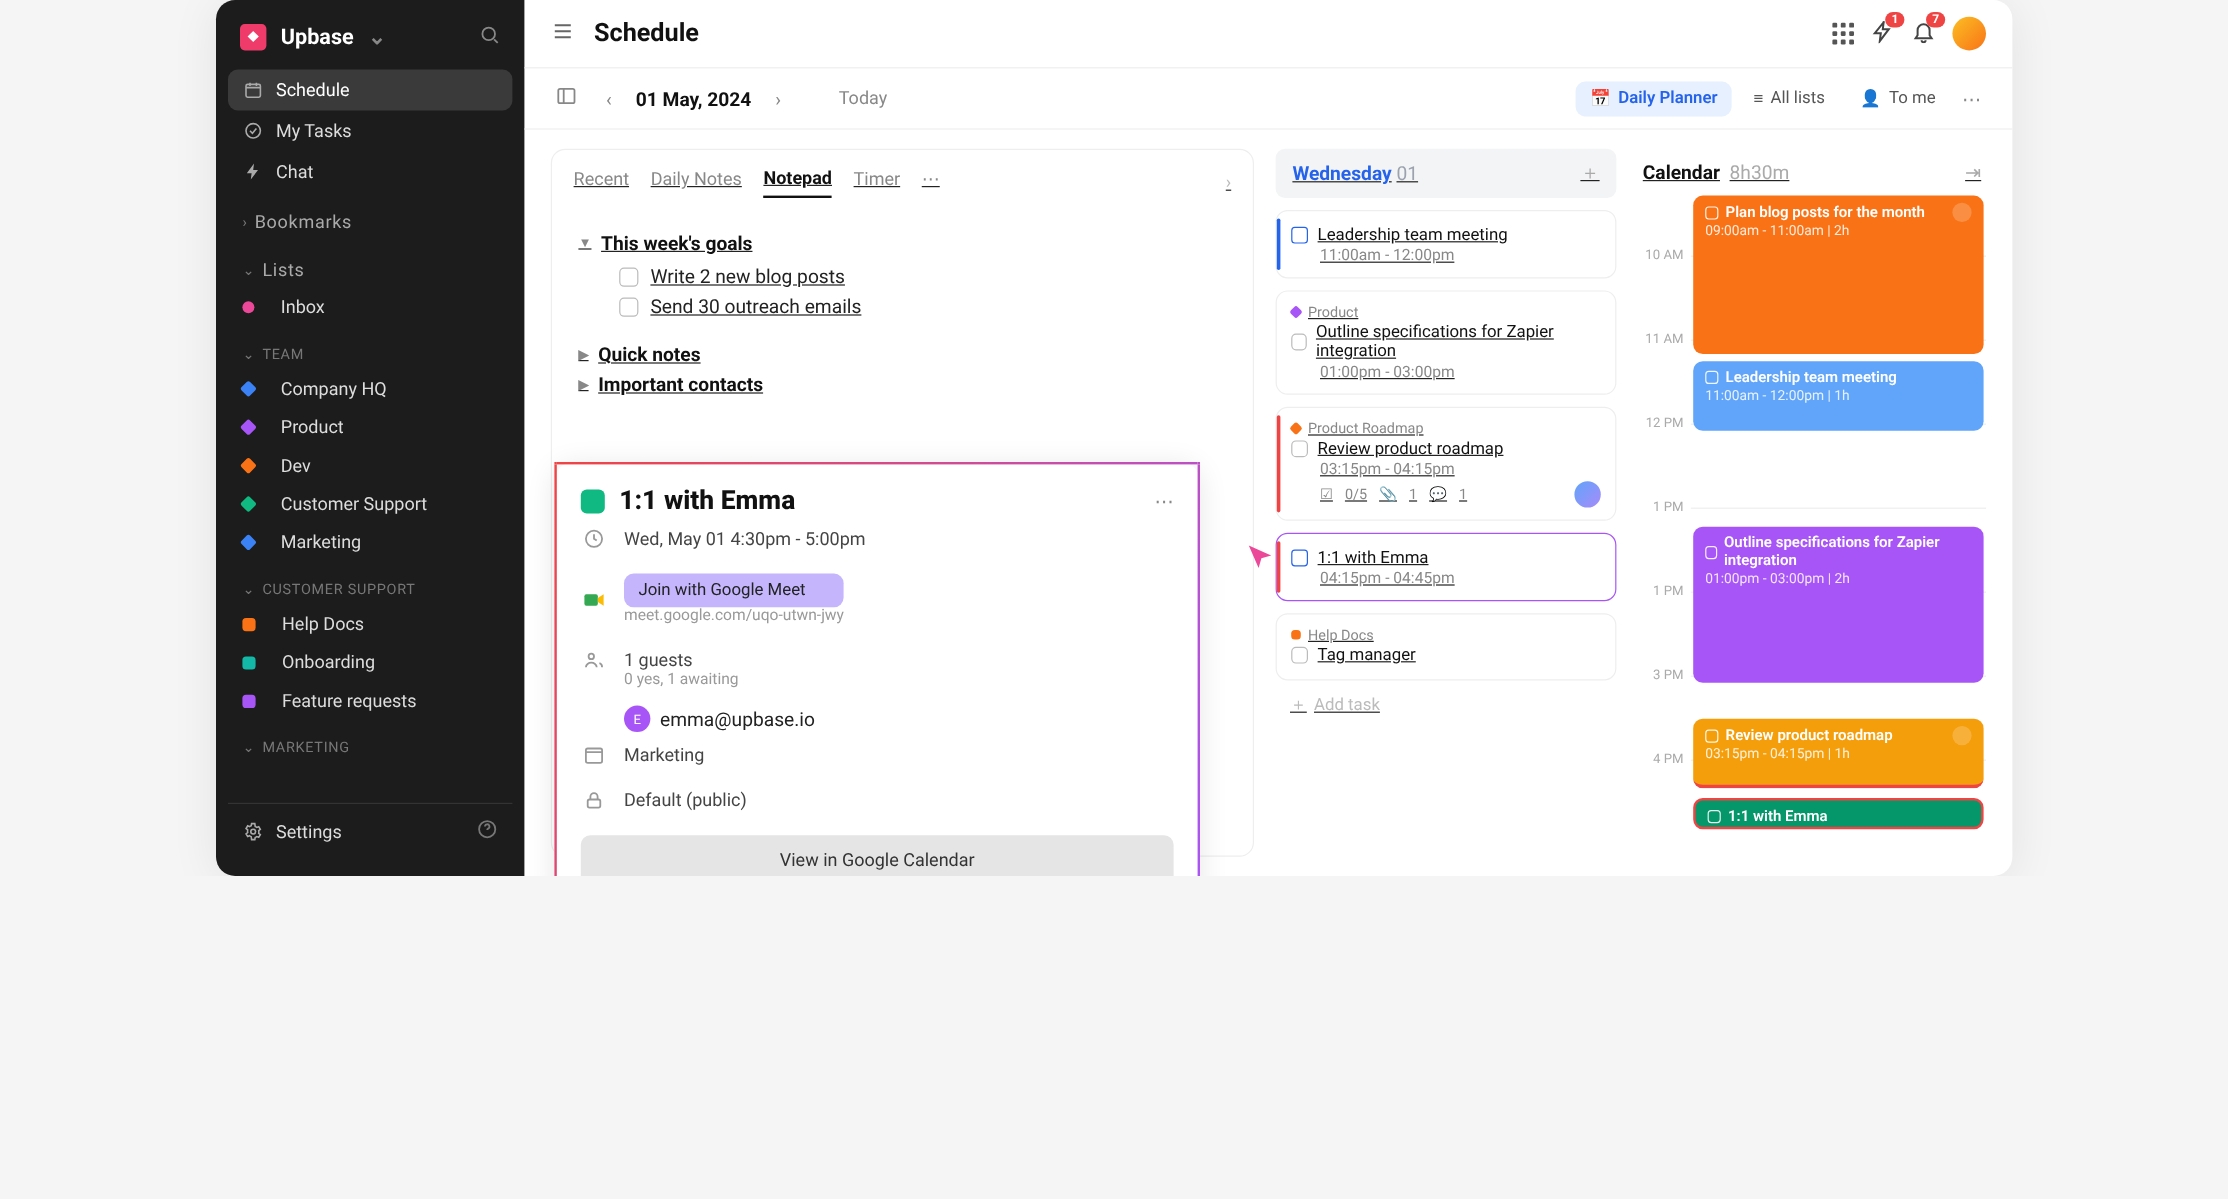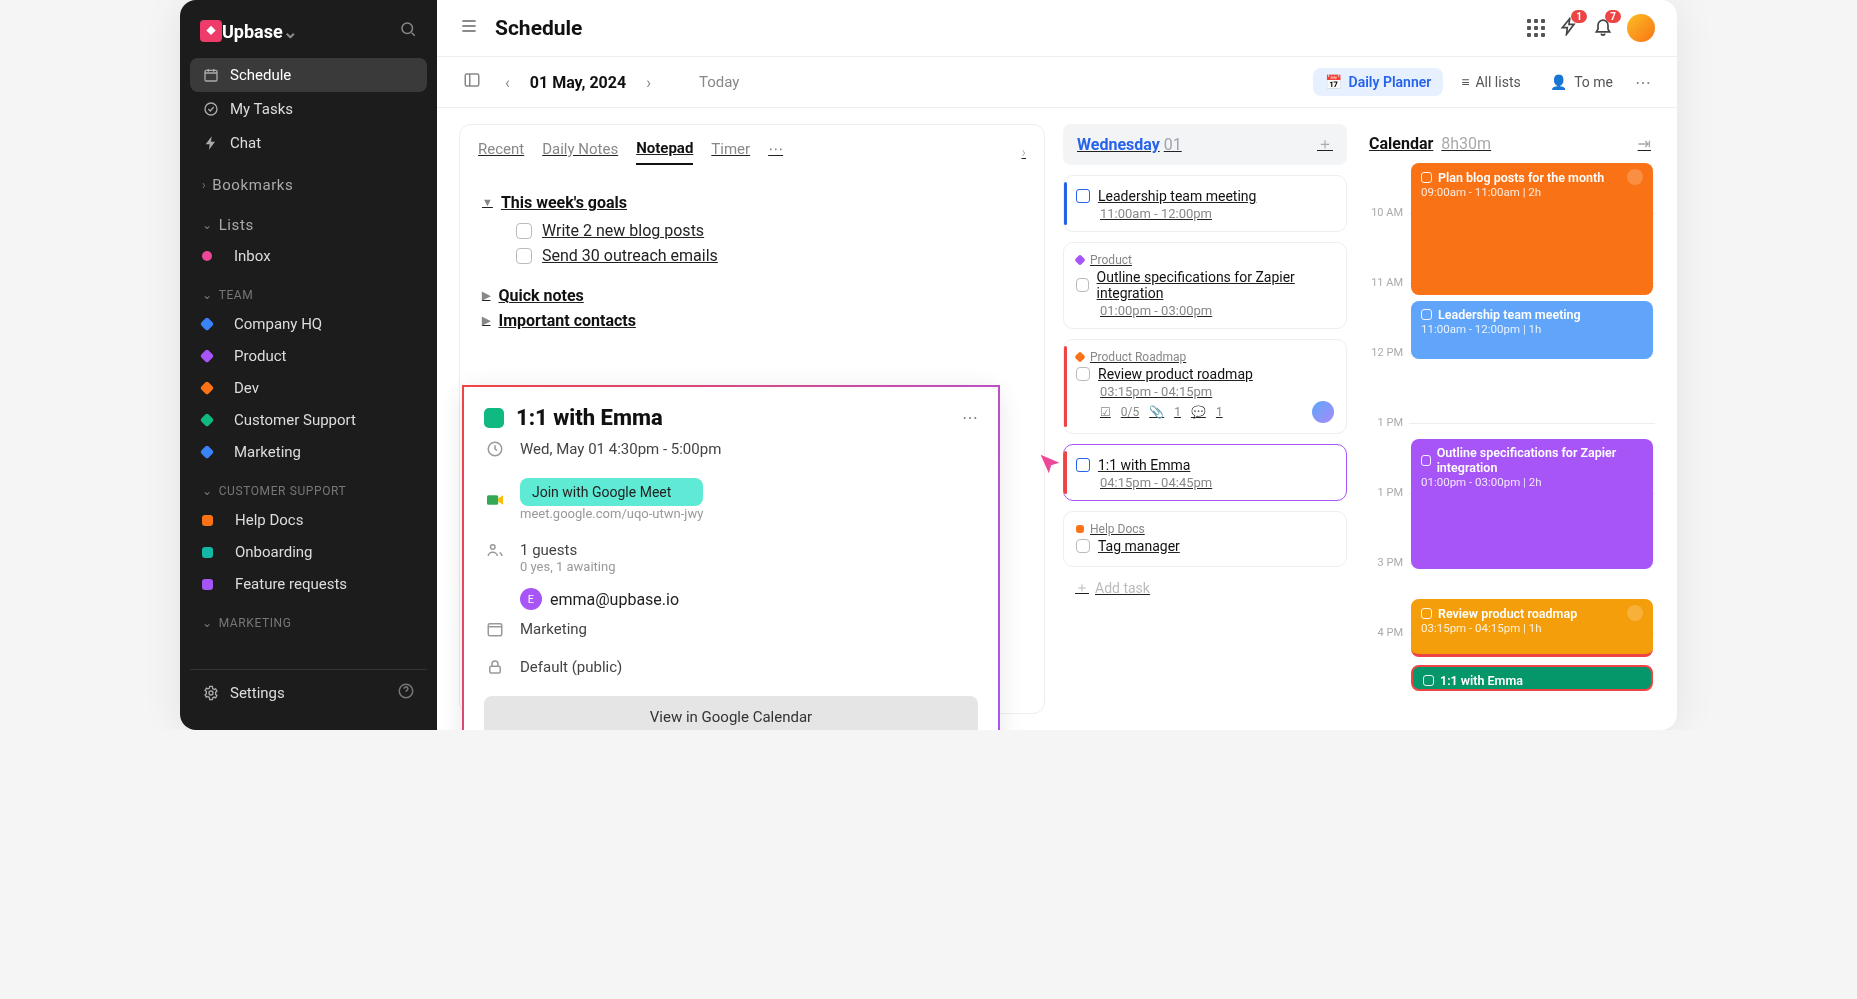--- a/index.html
+++ b/index.html
@@ -2,21 +2,21 @@
 <html><head>
 <meta charset="utf-8">
 <style>
 * { box-sizing: border-box; margin: 0; padding: 0; }
 body { font-family: -apple-system, BlinkMacSystemFont, "Segoe UI", Roboto, sans-serif; background: #f5f5f5; color: #222; }
 .app { display: flex; width: 1497px; height: 730px; margin: 0 auto; background: #fff; border-radius: 16px; overflow: visible; position: relative; box-shadow: 0 4px 40px rgba(0,0,0,0.08); }
 
 
 .sidebar { width: 268px; background: #1c1c1c; color: #ccc; display: flex; flex-direction: column; border-radius: 16px 0 0 16px; padding: 14px 10px; font-size: 15px; }
 .sb-top { display: flex; align-items: center; justify-content: space-between; padding: 6px 10px 16px; }
-.brand { display: flex; align-items: center; gap: 0; font-weight: 700; font-size: 18px; color: #fff; }
+.brand { display: flex; align-items: center; gap: 12px; font-weight: 700; font-size: 18px; color: #fff; }
 .brand-logo { width: 22px; height: 22px; background: #ef3b6a; border-radius: 4px; display: flex; align-items: center; justify-content: center; }
 .brand-logo svg { width: 14px; height: 14px; }
 .chev { color: #888; }
 .sb-search { color: #888; }
 .nav-item { display: flex; align-items: center; gap: 10px; padding: 8px 12px; border-radius: 8px; cursor: pointer; color: #ddd; }
 .nav-item.active { background: #3a3a3a; color: #fff; }
 .nav-ico { width: 18px; height: 18px; display: inline-flex; align-items: center; justify-content: center; color: #aaa; }
 .sb-section { padding: 16px 12px 6px; font-size: 12px; letter-spacing: 0.05em; color: #777; display: flex; align-items: center; gap: 6px; text-transform: uppercase; }
 .sb-list-item { display: flex; align-items: center; gap: 22px; padding: 7px 12px; cursor: pointer; color: #ddd; border-radius: 6px; }
 .dot { width: 10px; height: 10px; border-radius: 2px; transform: rotate(45deg); }
@@ -59,21 +59,21 @@
 .goal-item { display:flex; align-items:center; gap:10px; padding:3px 0 3px 34px; color:#222; }
 .chk { width:16px; height:16px; border:1.5px solid #bbb; border-radius:4px; }
 
 .event-card { position:absolute; left:2px; top:260px; width: 538px; border:2px solid; border-image: linear-gradient(120deg,#ef4444,#a855f7) 1; border-radius:16px; background:#fff; padding: 18px 20px 14px; box-shadow:0 4px 24px rgba(0,0,0,0.1); }
 .event-head { display:flex; align-items:center; gap:12px; }
 .event-sq { width:20px; height:20px; background:#10b981; border-radius:5px; }
 .event-title { font-size:22px; font-weight:800; color:#111; }
 .event-menu { margin-left:auto; color:#888; }
 .ev-row { display:flex; align-items:center; gap:14px; padding: 10px 0; color:#444; font-size:15px; }
 .ev-ico { color:#999; width:22px; display:flex; justify-content:center; }
-.meet-btn { background:#5eead4; padding:6px 12px; border-radius:8px; font-size:14px; color:#222; }
+.meet-btn { background:#c4b5fd; padding:6px 12px; border-radius:8px; font-size:14px; color:#222; }
 .meet-url { color:#999; font-size:13px; }
 .guest-sub { color:#999; font-size:13px; }
 .guest-item { display:flex; align-items:center; gap:8px; padding-left:36px; padding-top:4px; }
 .guest-av { width:22px; height:22px; border-radius:50%; background:#a855f7; color:#fff; font-size:11px; display:flex; align-items:center; justify-content:center; }
 .ev-footer { margin-top:10px; padding:12px; background:#e5e5e5; border-radius:8px; text-align:center; font-size:15px; color:#333; cursor:pointer; }
 
 .arrow-cursor { position:absolute; left:856px; top:450px; }
 
 .day-col { width: 284px; }
 .day-head { background:#f3f4f6; border-radius:8px; padding:10px 14px; display:flex; align-items:center; }

